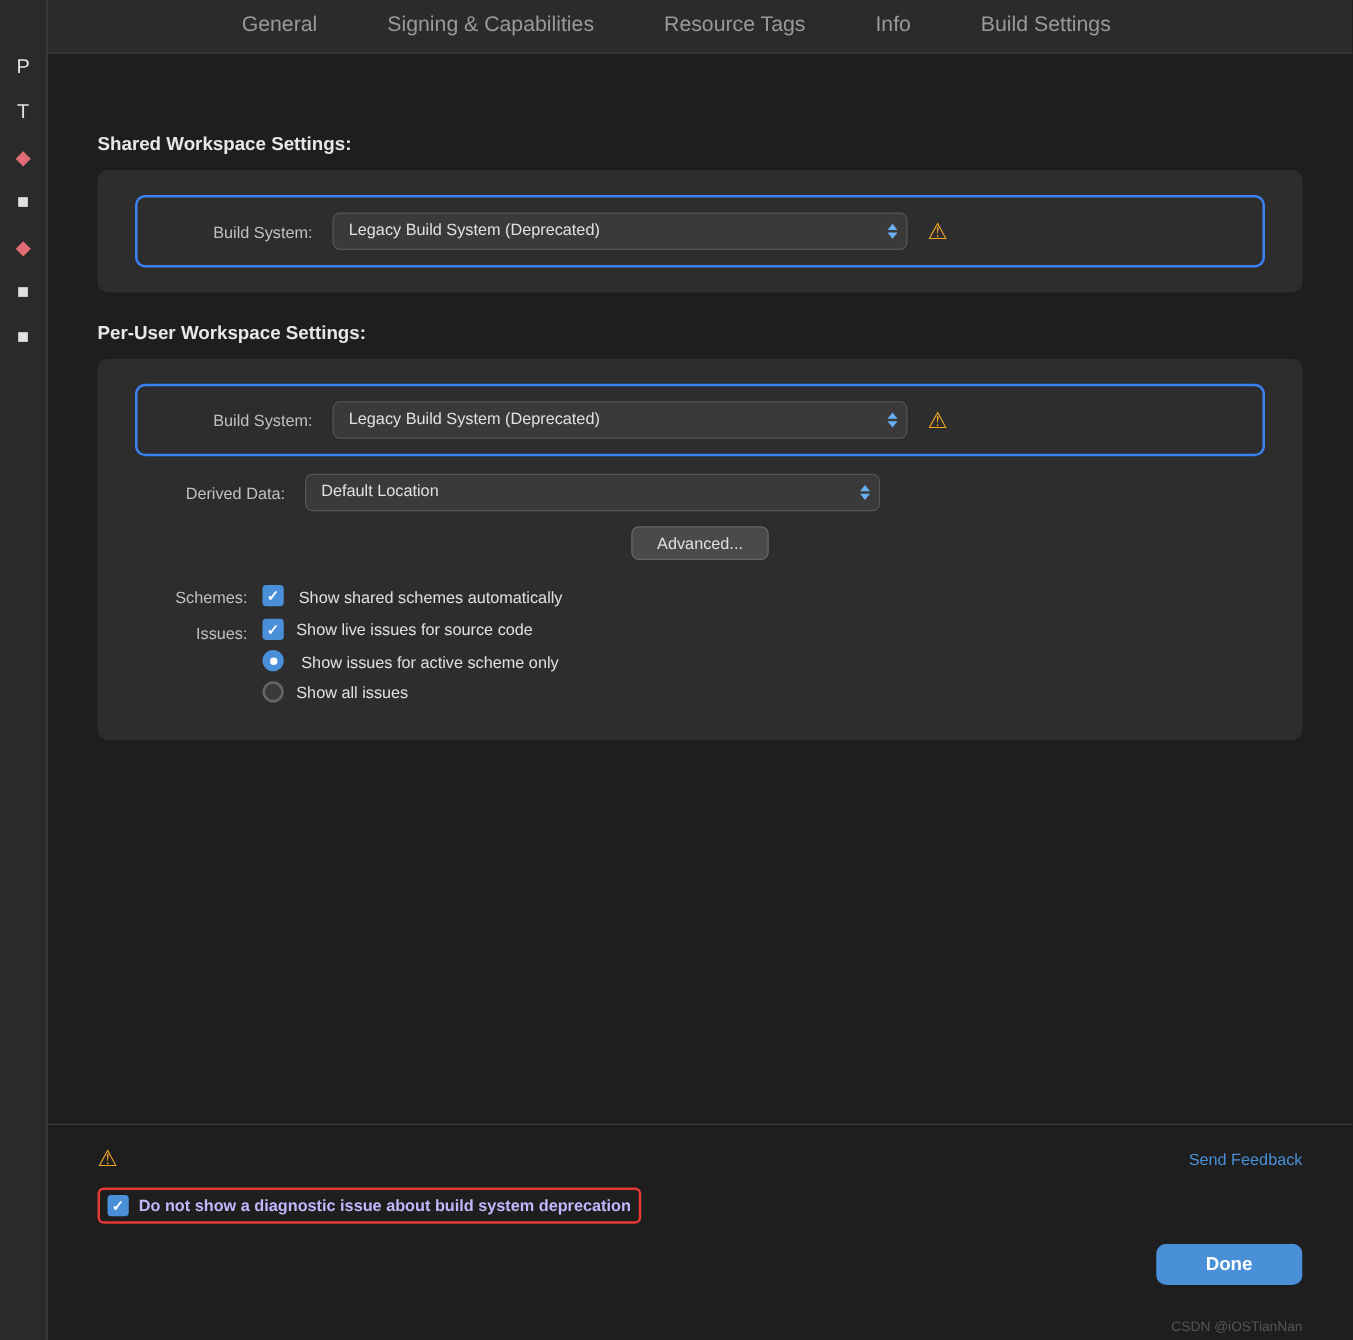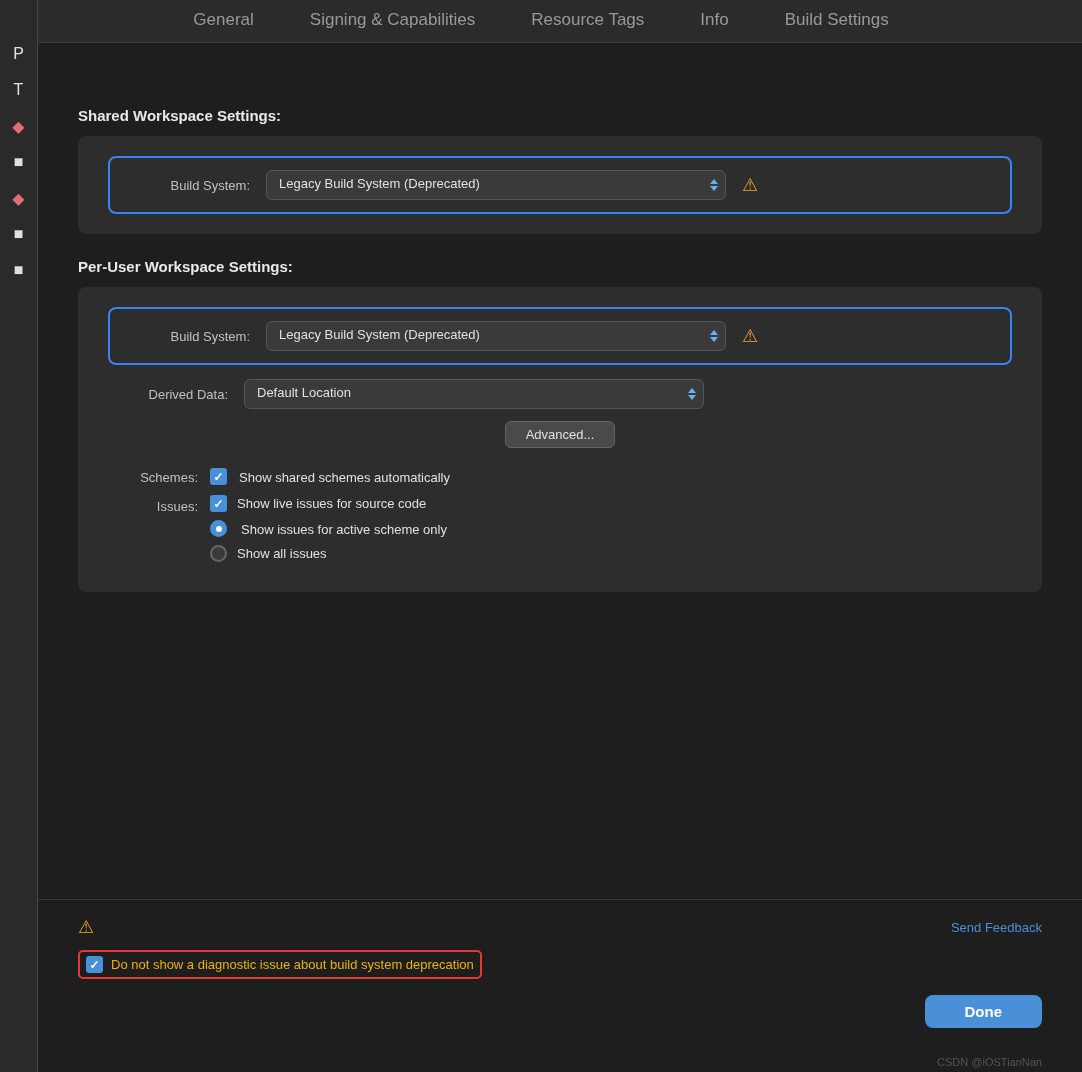--- a/index.html
+++ b/index.html
@@ -266,21 +266,22 @@
     .checkbox-highlight {
       border: 2px solid #e53935;
       border-radius: 5px;
       padding: 4px 6px;
       display: flex;
       align-items: center;
       gap: 8px;
     }
     .checkbox-label {
       font-size: 13px;
-      color: #eab308;
+      color: #c4b5fd;
+      font-weight: bold;
     }
 
     .done-btn {
       background: #4a90d9;
       border: none;
       border-radius: 8px;
       color: #fff;
       font-size: 15px;
       font-weight: 600;
       padding: 8px 40px;

